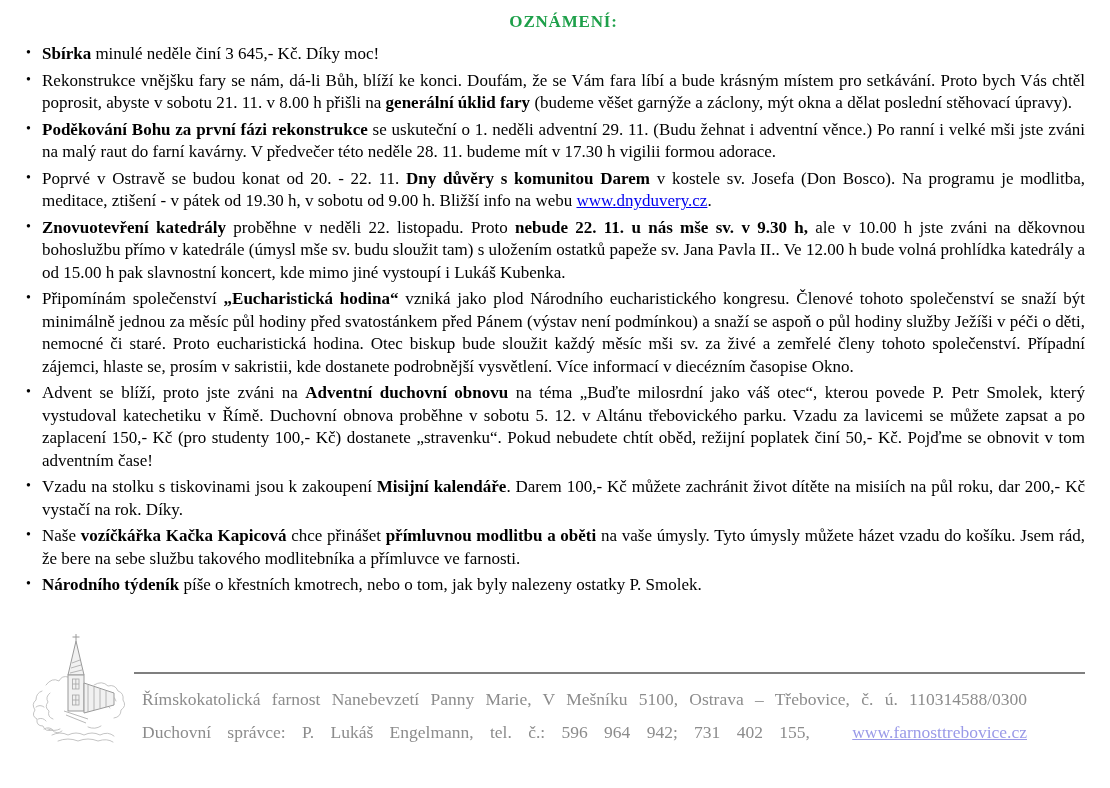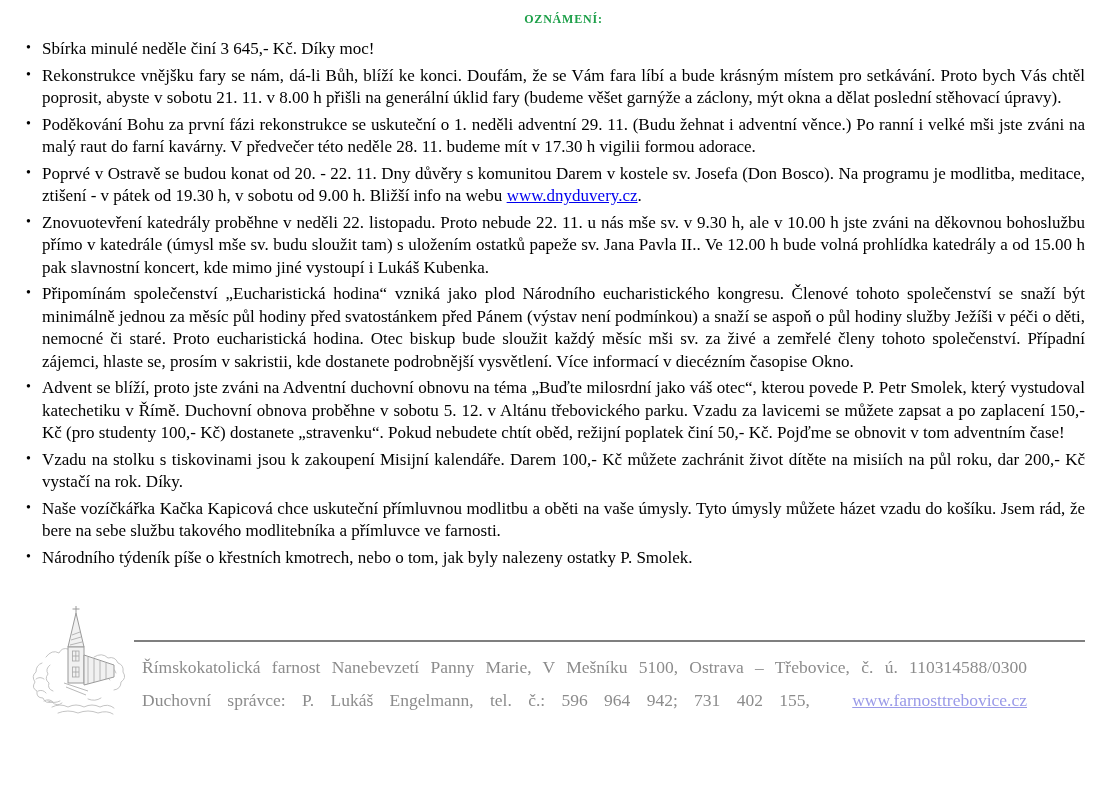--- a/index.html
+++ b/index.html
@@ -16,45 +16,45 @@
     background: #ffffff;
     font-family: "Liberation Serif", "DejaVu Serif", serif;
     color: #000000;
     overflow: hidden;
   }
   .page { padding: 12px 25px 0 42px; }
 
   .title {
     margin: 0 0 11px 0;
     text-align: center;
-    font-size: 12px;
+    font-size: 17px;
     font-weight: bold;
     letter-spacing: 0.8px;
     color: var(--title-color);
   }
 
   ul.announcements { margin: 0; padding: 0; list-style: none; }
   ul.announcements li {
     position: relative;
     text-align: justify;
     font-size: 17px;
     line-height: 22.5px;
     margin-bottom: 4px;
   }
   ul.announcements .marker {
     position: absolute;
     left: -16px; top: -1px;
     font-size: 14px;
   }
-  strong { font-weight: normal; }
+  strong { font-weight: bold; }
   a.body-link { color: var(--link-color); cursor: pointer; }
 
   .footer {
     display: flex;
-    align-items: center;
+    align-items: flex-end;
     margin-left: -14px;
     margin-top: 38px;
   }
   .logo-wrap {
     flex: 0 0 auto;
     width: 106px;
     margin-top: -2px;
   }
   .footer-text {
     flex: 1 1 auto;
@@ -86,21 +86,21 @@
 
   <ul class="announcements">
       <li><span class="marker">•</span><strong>Sbírka</strong><span> minulé neděle činí 3 645,- Kč. Díky moc!</span></li>
       <li><span class="marker">•</span><span>Rekonstrukce vnějšku fary se nám, dá-li Bůh, blíží ke konci. Doufám, že se Vám fara líbí a bude krásným místem pro setkávání. Proto bych Vás chtěl poprosit, abyste v sobotu 21. 11. v 8.00 h přišli na </span><strong>generální úklid fary</strong><span> (budeme věšet garnýže a záclony, mýt okna a dělat poslední stěhovací úpravy).</span></li>
       <li><span class="marker">•</span><strong>Poděkování Bohu za první fázi rekonstrukce</strong><span> se uskuteční o 1. neděli adventní 29. 11. (Budu žehnat i adventní věnce.) Po ranní i velké mši jste zváni na malý raut do farní kavárny. V předvečer této neděle 28. 11. budeme mít v 17.30 h vigilii formou adorace.</span></li>
       <li><span class="marker">•</span><span>Poprvé v Ostravě se budou konat od 20. - 22. 11. </span><strong>Dny důvěry s komunitou Darem</strong><span> v kostele sv. Josefa (Don Bosco). Na programu je modlitba, meditace, ztišení - v pátek od 19.30 h, v sobotu od 9.00 h. Bližší info na webu </span><a class="body-link" href="#">www.dnyduvery.cz</a><span>.</span></li>
       <li><span class="marker">•</span><strong>Znovuotevření katedrály</strong><span> proběhne v neděli 22. listopadu. Proto </span><strong>nebude 22. 11. u nás mše sv. v 9.30 h,</strong><span> ale v 10.00 h jste zváni na děkovnou bohoslužbu přímo v katedrále (úmysl mše sv. budu sloužit tam) s uložením ostatků papeže sv. Jana Pavla II.. Ve 12.00 h bude volná prohlídka katedrály a od 15.00 h pak slavnostní koncert, kde mimo jiné vystoupí i Lukáš Kubenka.</span></li>
       <li><span class="marker">•</span><span>Připomínám společenství </span><strong>„Eucharistická hodina“</strong><span> vzniká jako plod Národního eucharistického kongresu. Členové tohoto společenství se snaží být minimálně jednou za měsíc půl hodiny před svatostánkem před Pánem (výstav není podmínkou) a snaží se aspoň o půl hodiny služby Ježíši v péči o děti, nemocné či staré. Proto eucharistická hodina. Otec biskup bude sloužit každý měsíc mši sv. za živé a zemřelé členy tohoto společenství. Případní zájemci, hlaste se, prosím v sakristii, kde dostanete podrobnější vysvětlení. Více informací v diecézním časopise Okno.</span></li>
       <li><span class="marker">•</span><span>Advent se blíží, proto jste zváni na </span><strong>Adventní duchovní obnovu</strong><span> na téma „Buďte milosrdní jako váš otec“, kterou povede P. Petr Smolek, který vystudoval katechetiku v Římě. Duchovní obnova proběhne v sobotu 5. 12. v Altánu třebovického parku. Vzadu za lavicemi se můžete zapsat a po zaplacení 150,- Kč (pro studenty 100,- Kč) dostanete „stravenku“. Pokud nebudete chtít oběd, režijní poplatek činí 50,- Kč. Pojďme se obnovit v tom adventním čase!</span></li>
       <li><span class="marker">•</span><span>Vzadu na stolku s tiskovinami jsou k zakoupení </span><strong>Misijní kalendáře</strong><span>. Darem 100,- Kč můžete zachránit život dítěte na misiích na půl roku, dar 200,- Kč vystačí na rok. Díky.</span></li>
-      <li><span class="marker">•</span><span>Naše </span><strong>vozíčkářka Kačka Kapicová</strong><span> chce uskuteční </span><strong>přímluvnou modlitbu a oběti</strong><span> na vaše úmysly. Tyto úmysly můžete házet vzadu do košíku. Jsem rád, že bere na sebe službu takového modlitebníka a přímluvce ve farnosti.</span></li>
+      <li><span class="marker">•</span><span>Naše </span><strong>vozíčkářka Kačka Kapicová</strong><span> chce přinášet </span><strong>přímluvnou modlitbu a oběti</strong><span> na vaše úmysly. Tyto úmysly můžete házet vzadu do košíku. Jsem rád, že bere na sebe službu takového modlitebníka a přímluvce ve farnosti.</span></li>
       <li><span class="marker">•</span><strong>Národního týdeník</strong><span> píše o křestních kmotrech, nebo o tom, jak byly nalezeny ostatky P. Smolek.</span></li>
     </ul>
 
   <div class="footer">
     <div class="logo-wrap">
       <svg width="104" height="112" viewBox="0 0 104 112" aria-hidden="true">
         <g fill="none" stroke="#bdbdbd" stroke-width="0.9" stroke-linecap="round">
 
           <path d="M14 58 q-6 2 -6 9 q-5 4 -1 10 q-4 6 2 9 q-1 7 6 7 q2 6 9 4 q5 5 10 1"></path>
           <path d="M18 52 q6 -8 13 -4 q3 -6 9 -4"></path>

